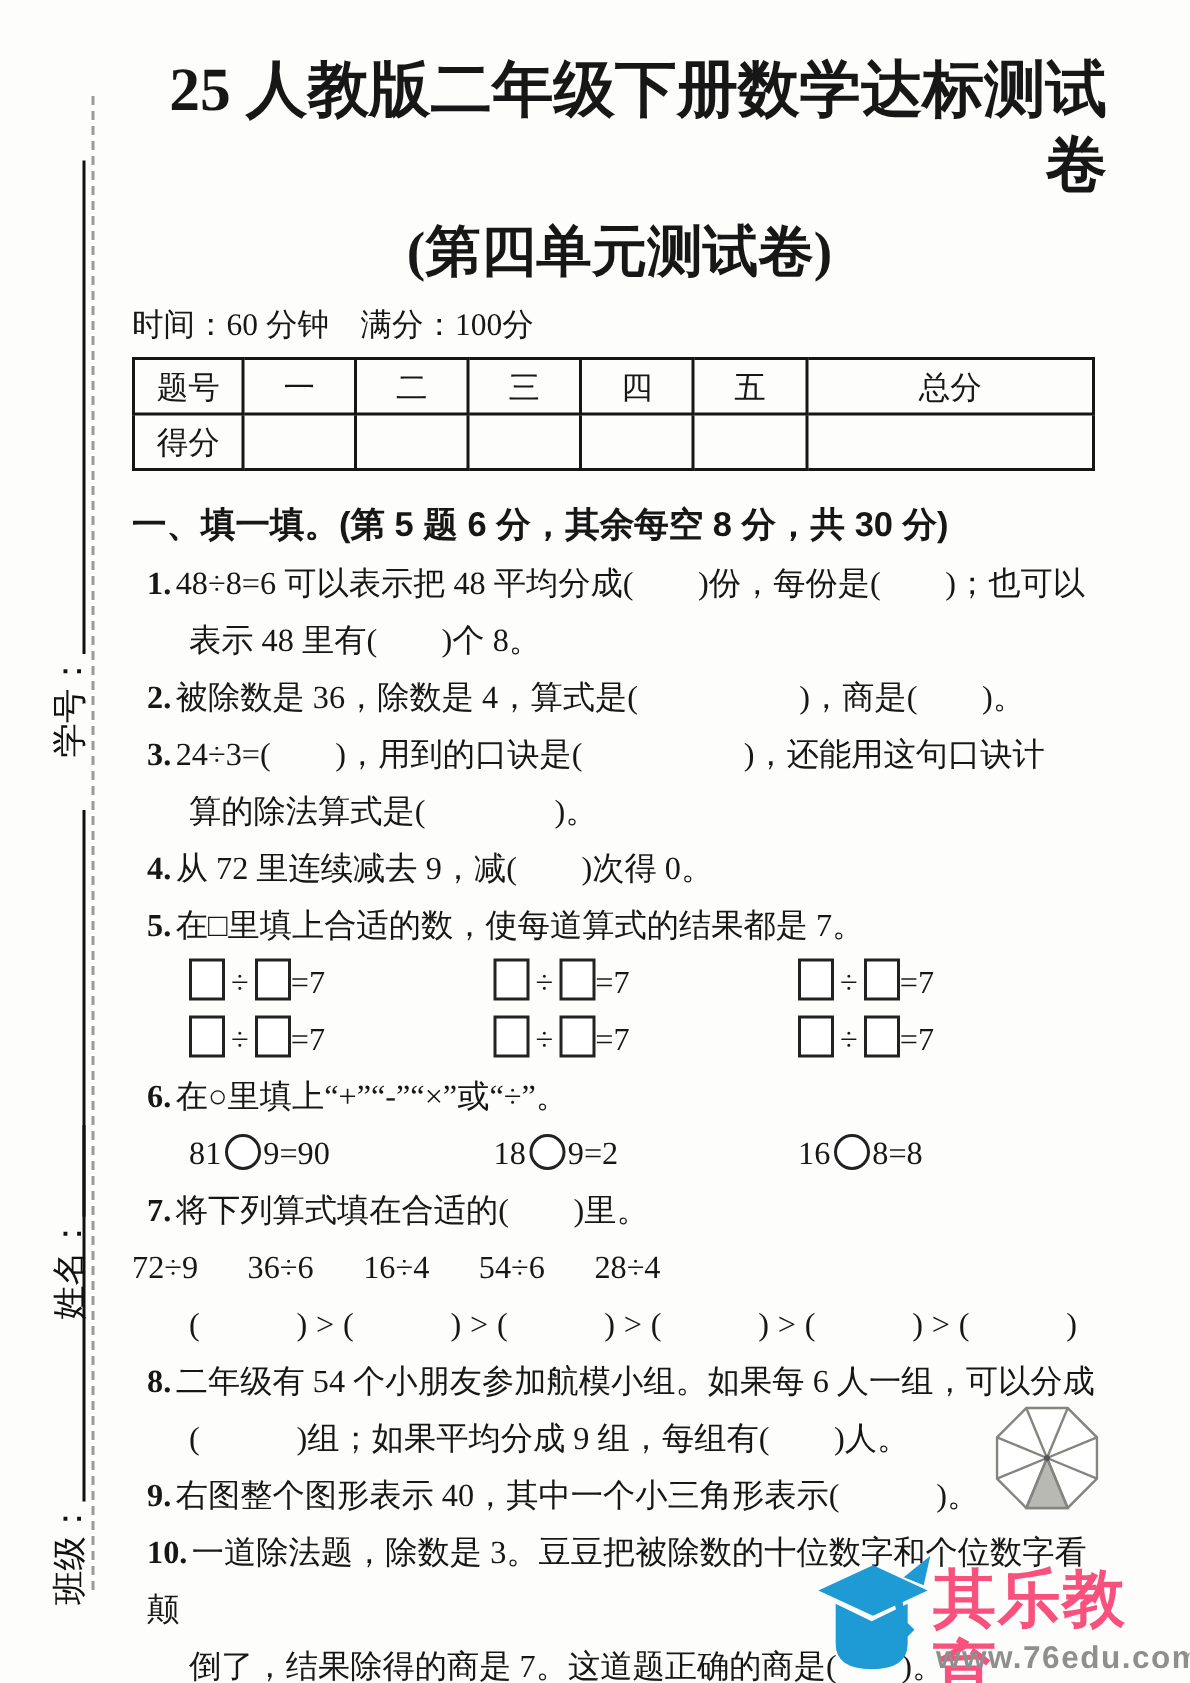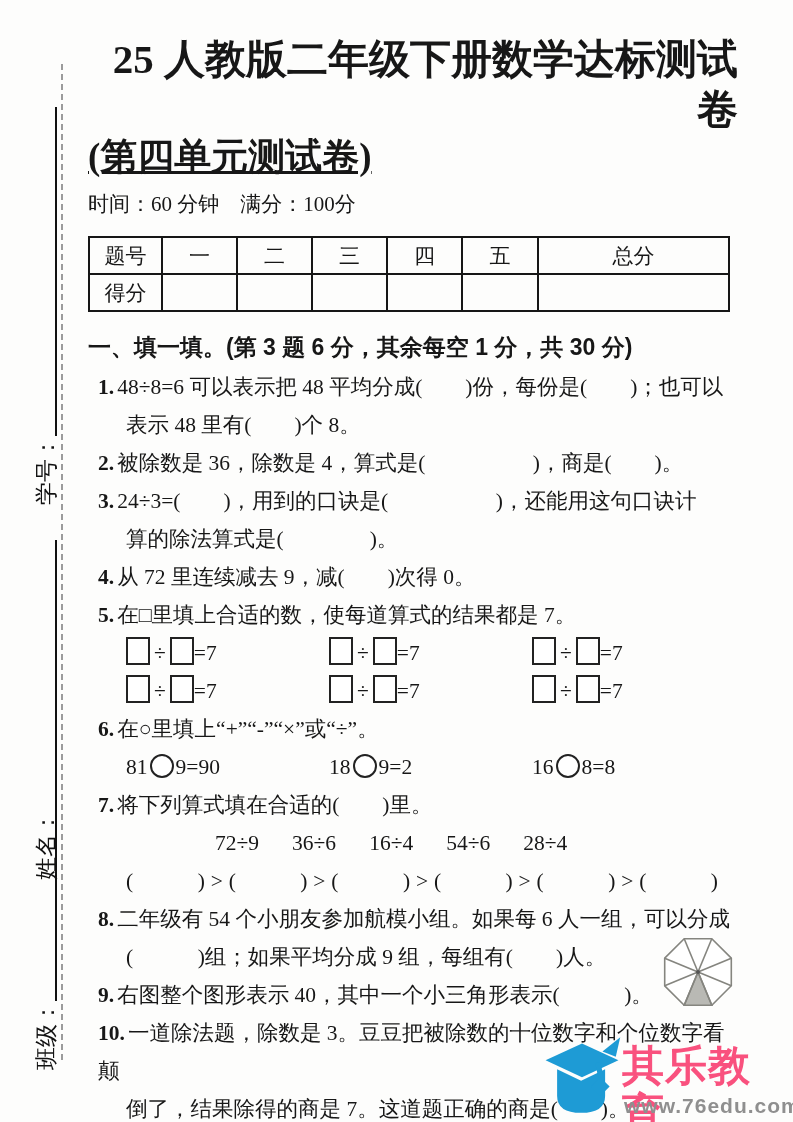--- a/index.html
+++ b/index.html
@@ -21,24 +21,24 @@
   #side-xuehao{top:107px;width:398px;}
   #side-xingming{top:540px;width:340px;}
   #side-banji{top:750px;width:320px;}
   .fold-line{
     position:absolute;left:61px;top:64px;height:996px;width:0;
     border-left:2px dashed #9b9b9b;
   }
   
   .main{position:absolute;left:88px;top:34px;width:650px;}
   .title1{font-size:41px;line-height:50px;font-weight:700;text-align:right;margin:0;}
-  .title2{font-size:37px;line-height:46px;font-weight:700;margin:0;text-decoration:underline;}
+  .title2{font-size:37px;line-height:46px;font-weight:700;text-align:center;margin:12px;}
   .info{font-size:21px;line-height:24px;margin:12px 4px 0 0;}
   
-  table.score{border-collapse:collapse;width:640px;margin-top:20px;table-layout:fixed;}
+  table.score{border-collapse:collapse;width:640px;margin-top:10px;table-layout:fixed;}
   table.score td{
     border:2.5px solid #161616;height:35px;text-align:center;
     font-size:21px;padding:0;
   }
   
   .sec-head{
     font-family:"Liberation Sans","DejaVu Sans",sans-serif;
     font-weight:700;font-size:23px;line-height:28px;margin:21px 0 7px 0;
   }
   .questions{font-size:21.5px;line-height:38px;}
@@ -50,21 +50,21 @@
   .eqrow .eq{width:203px;}
   .box{
     display:inline-block;width:20px;height:24px;border:2px solid #222;
     vertical-align:-5px;background:#fff;
   }
   .op{margin:0 4px;}
   .circle{
     display:inline-block;width:20px;height:20px;border:2px solid #222;
     border-radius:50%;vertical-align:-4px;margin:0 2px;background:#fff;
   }
-  .exprrow{display:flex;margin-left:127px;}
+  .exprrow{display:flex;}
   .exprrow span{margin-right:33px;}
   .parenrow{display:flex;justify-content:space-between;width:592px;margin-left:38px;}
   
   .octagon{position:absolute;left:648px;top:931px;}
   
   .logo{position:absolute;left:540px;top:1018px;width:253px;height:104px;}
   .logo .cap{position:absolute;left:2px;top:12px;}
   .logo .brand{
     position:absolute;left:82px;top:24px;
     font-family:"Liberation Sans","DejaVu Sans",sans-serif;
@@ -123,21 +123,21 @@
       <td></td>
       <td></td>
       <td></td>
       <td></td>
       <td></td>
       <td></td>
     </tr>
   </tbody>
     </table>
 
-  <div class="sec-head">一、填一填。(第 3 题 6 分，其余每空 1 分，共 30 分)</div>
+  <div class="sec-head">一、填一填。(第 5 题 6 分，其余每空 8 分，共 30 分)</div>
 
   <div class="questions">
 
     <div class="qline"><span class="qn">1.</span><span>48÷8=6 可以表示把 48 平均分成(　　)份，每份是(　　)；也可以</span></div>
     <div class="qcont">表示 48 里有(　　)个 8。</div>
 
     <div class="qline"><span class="qn">2.</span><span>被除数是 36，除数是 4，算式是(　　　　　)，商是(　　)。</span></div>
 
     <div class="qline"><span class="qn">3.</span><span>24÷3=(　　)，用到的口诀是(　　　　　)，还能用这句口诀计</span></div>
     <div class="qcont">算的除法算式是(　　　　)。</div>

